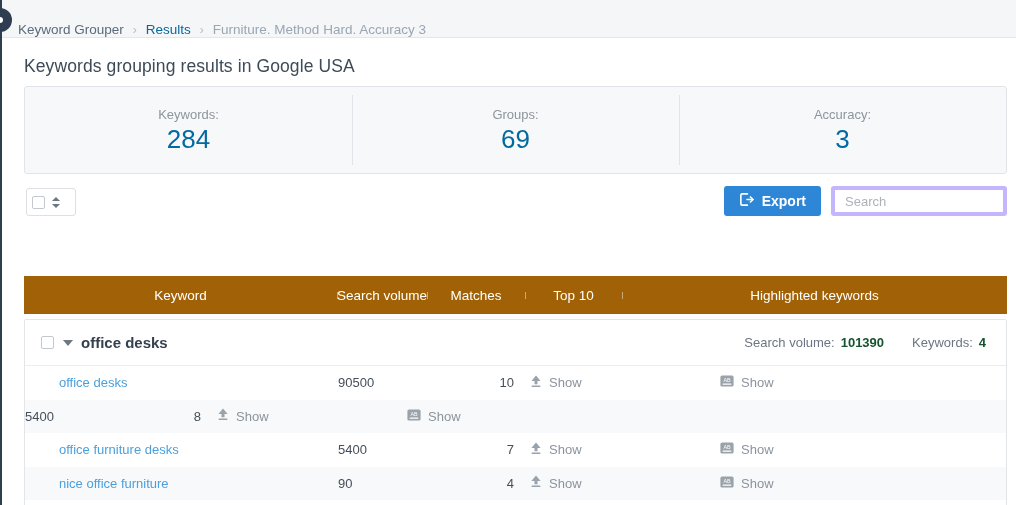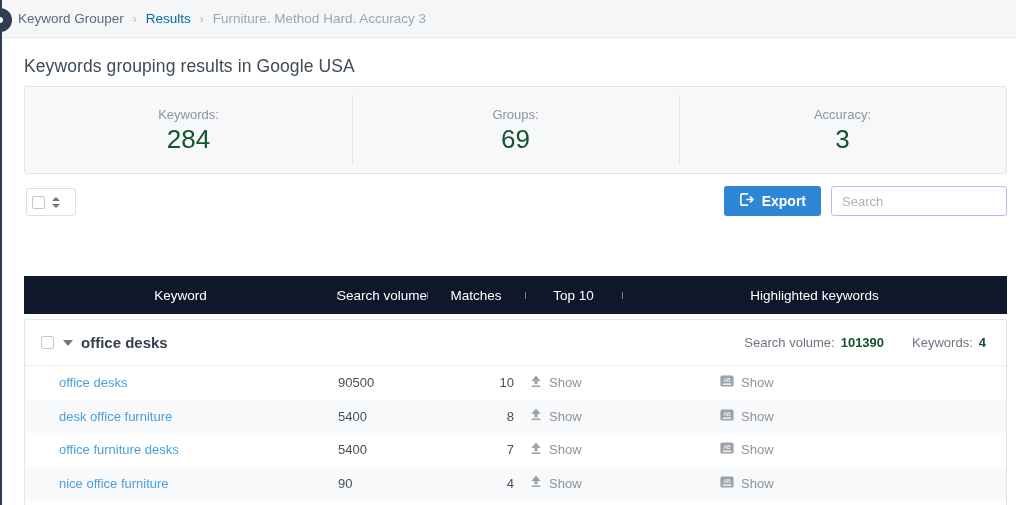--- a/index.html
+++ b/index.html
@@ -42,21 +42,21 @@
   }
 
   
   .breadcrumb-bar {
     position: absolute;
     left: 2px; top: 0;
     width: 1014px; height: 38px;
     background: #f5f6f8;
     border-bottom: 1px solid #e4e6ea;
     display: flex;
-    align-items: center;
+    align-items: flex-end;
     padding-left: 16px;
     box-sizing: border-box;
   }
   .crumb {
     font-size: 13.5px;
     color: #5b6b7c;
     white-space: nowrap;
   }
   .crumb.active {
     color: #0369a1;
@@ -114,21 +114,21 @@
     width: 1px;
     background: #e1e4e8;
   }
   .summary-label {
     font-size: 13px;
     color: #8d959d;
     margin-bottom: 3px;
   }
   .summary-value {
     font-size: 26px;
-    color: #14532d;
+    color: #0369a1;
     font-weight: 400;
     line-height: 1.1;
   }
 
   
   .toolbar {
     position: absolute;
     left: 22px; top: 148px;
     width: 983px; height: 44px;
   }
@@ -186,38 +186,38 @@
     gap: 8px;
     padding: 0 15px;
     cursor: pointer;
   }
   .export-icon { display: block; }
 
   .search-input {
     position: absolute;
     right: 0; top: 0;
     width: 176px; height: 30px;
-    border: 1px solid #c4b5fd;
+    border: 4px solid #c4b5fd;
     border-radius: 3px;
     background: #fff;
     font-size: 13px;
     font-family: "Liberation Sans", sans-serif;
     color: #5a6570;
     padding: 0 10px;
     box-sizing: border-box;
     outline: none;
   }
   .search-input::placeholder { color: #aab2ba; }
 
   
   .thead {
     position: absolute;
     left: 22px; top: 238px;
     width: 983px; height: 38px;
-    background: #0f172a;
+    background: #a16207;
     display: flex;
     align-items: center;
     box-sizing: border-box;
     color: #fff;
     font-size: 13.5px;
   }
   .th {
     text-align: center;
     position: relative;
     box-sizing: border-box;
@@ -427,21 +427,20 @@
               <text x="7" y="7.2" text-anchor="middle" font-family="Liberation Sans, sans-serif" font-size="5.4" fill="#ffffff">AB</text>
               <rect x="2.6" y="8.4" width="8.8" height="1.3" rx="0.5" fill="#ffffff"></rect>
             </svg>
           </span>
           <span>Show</span>
         </span>
       </div>
     </div>
 
     <div class="row alt">
-      <div class="cell c-keyword">desk office furniture</div>
       <div class="cell c-volume">5400</div>
       <div class="cell c-matches">8</div>
       <div class="cell c-top10">
         <span class="show-link">
           <span class="icon-upload">
             <svg width="12" height="13" viewBox="0 0 12 13" aria-hidden="true">
               <path d="M6 0.6L10.6 6H7.5v3.2h-3V6H1.4z" fill="#9aa2aa"></path>
               <rect x="1.6" y="10.4" width="8.8" height="1.7" rx="0.5" fill="#9aa2aa"></rect>
             </svg>
           </span>

